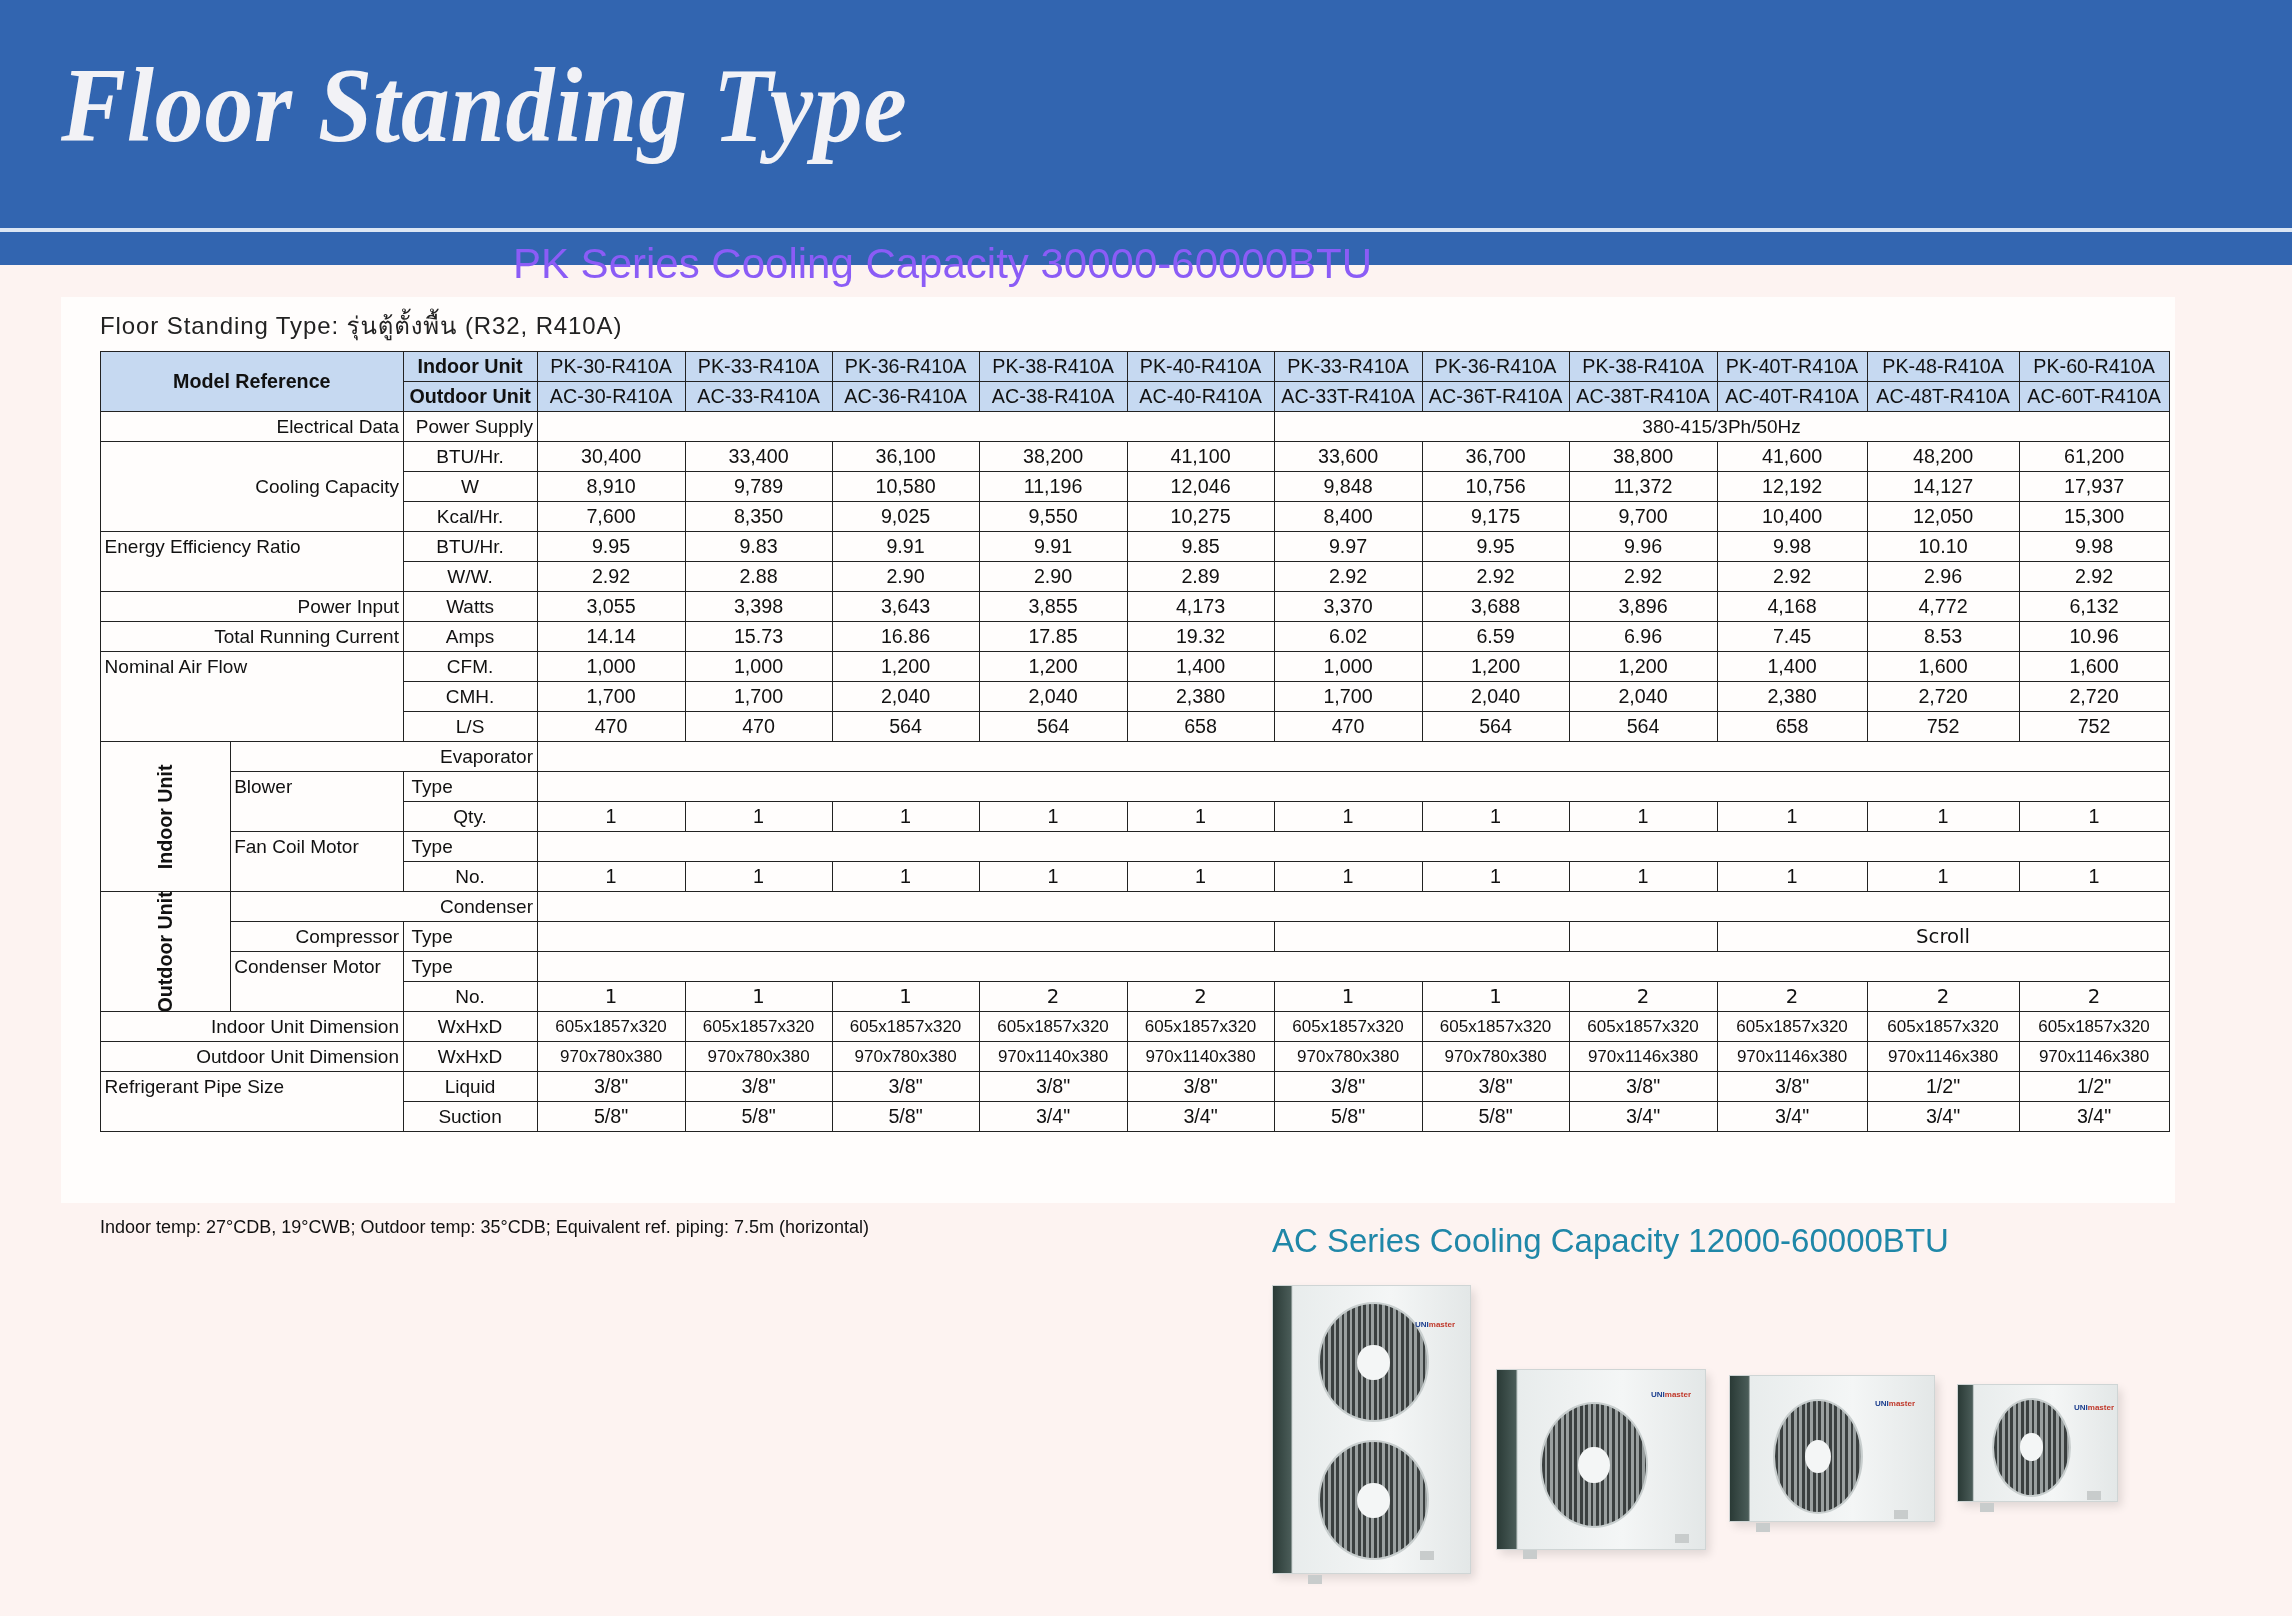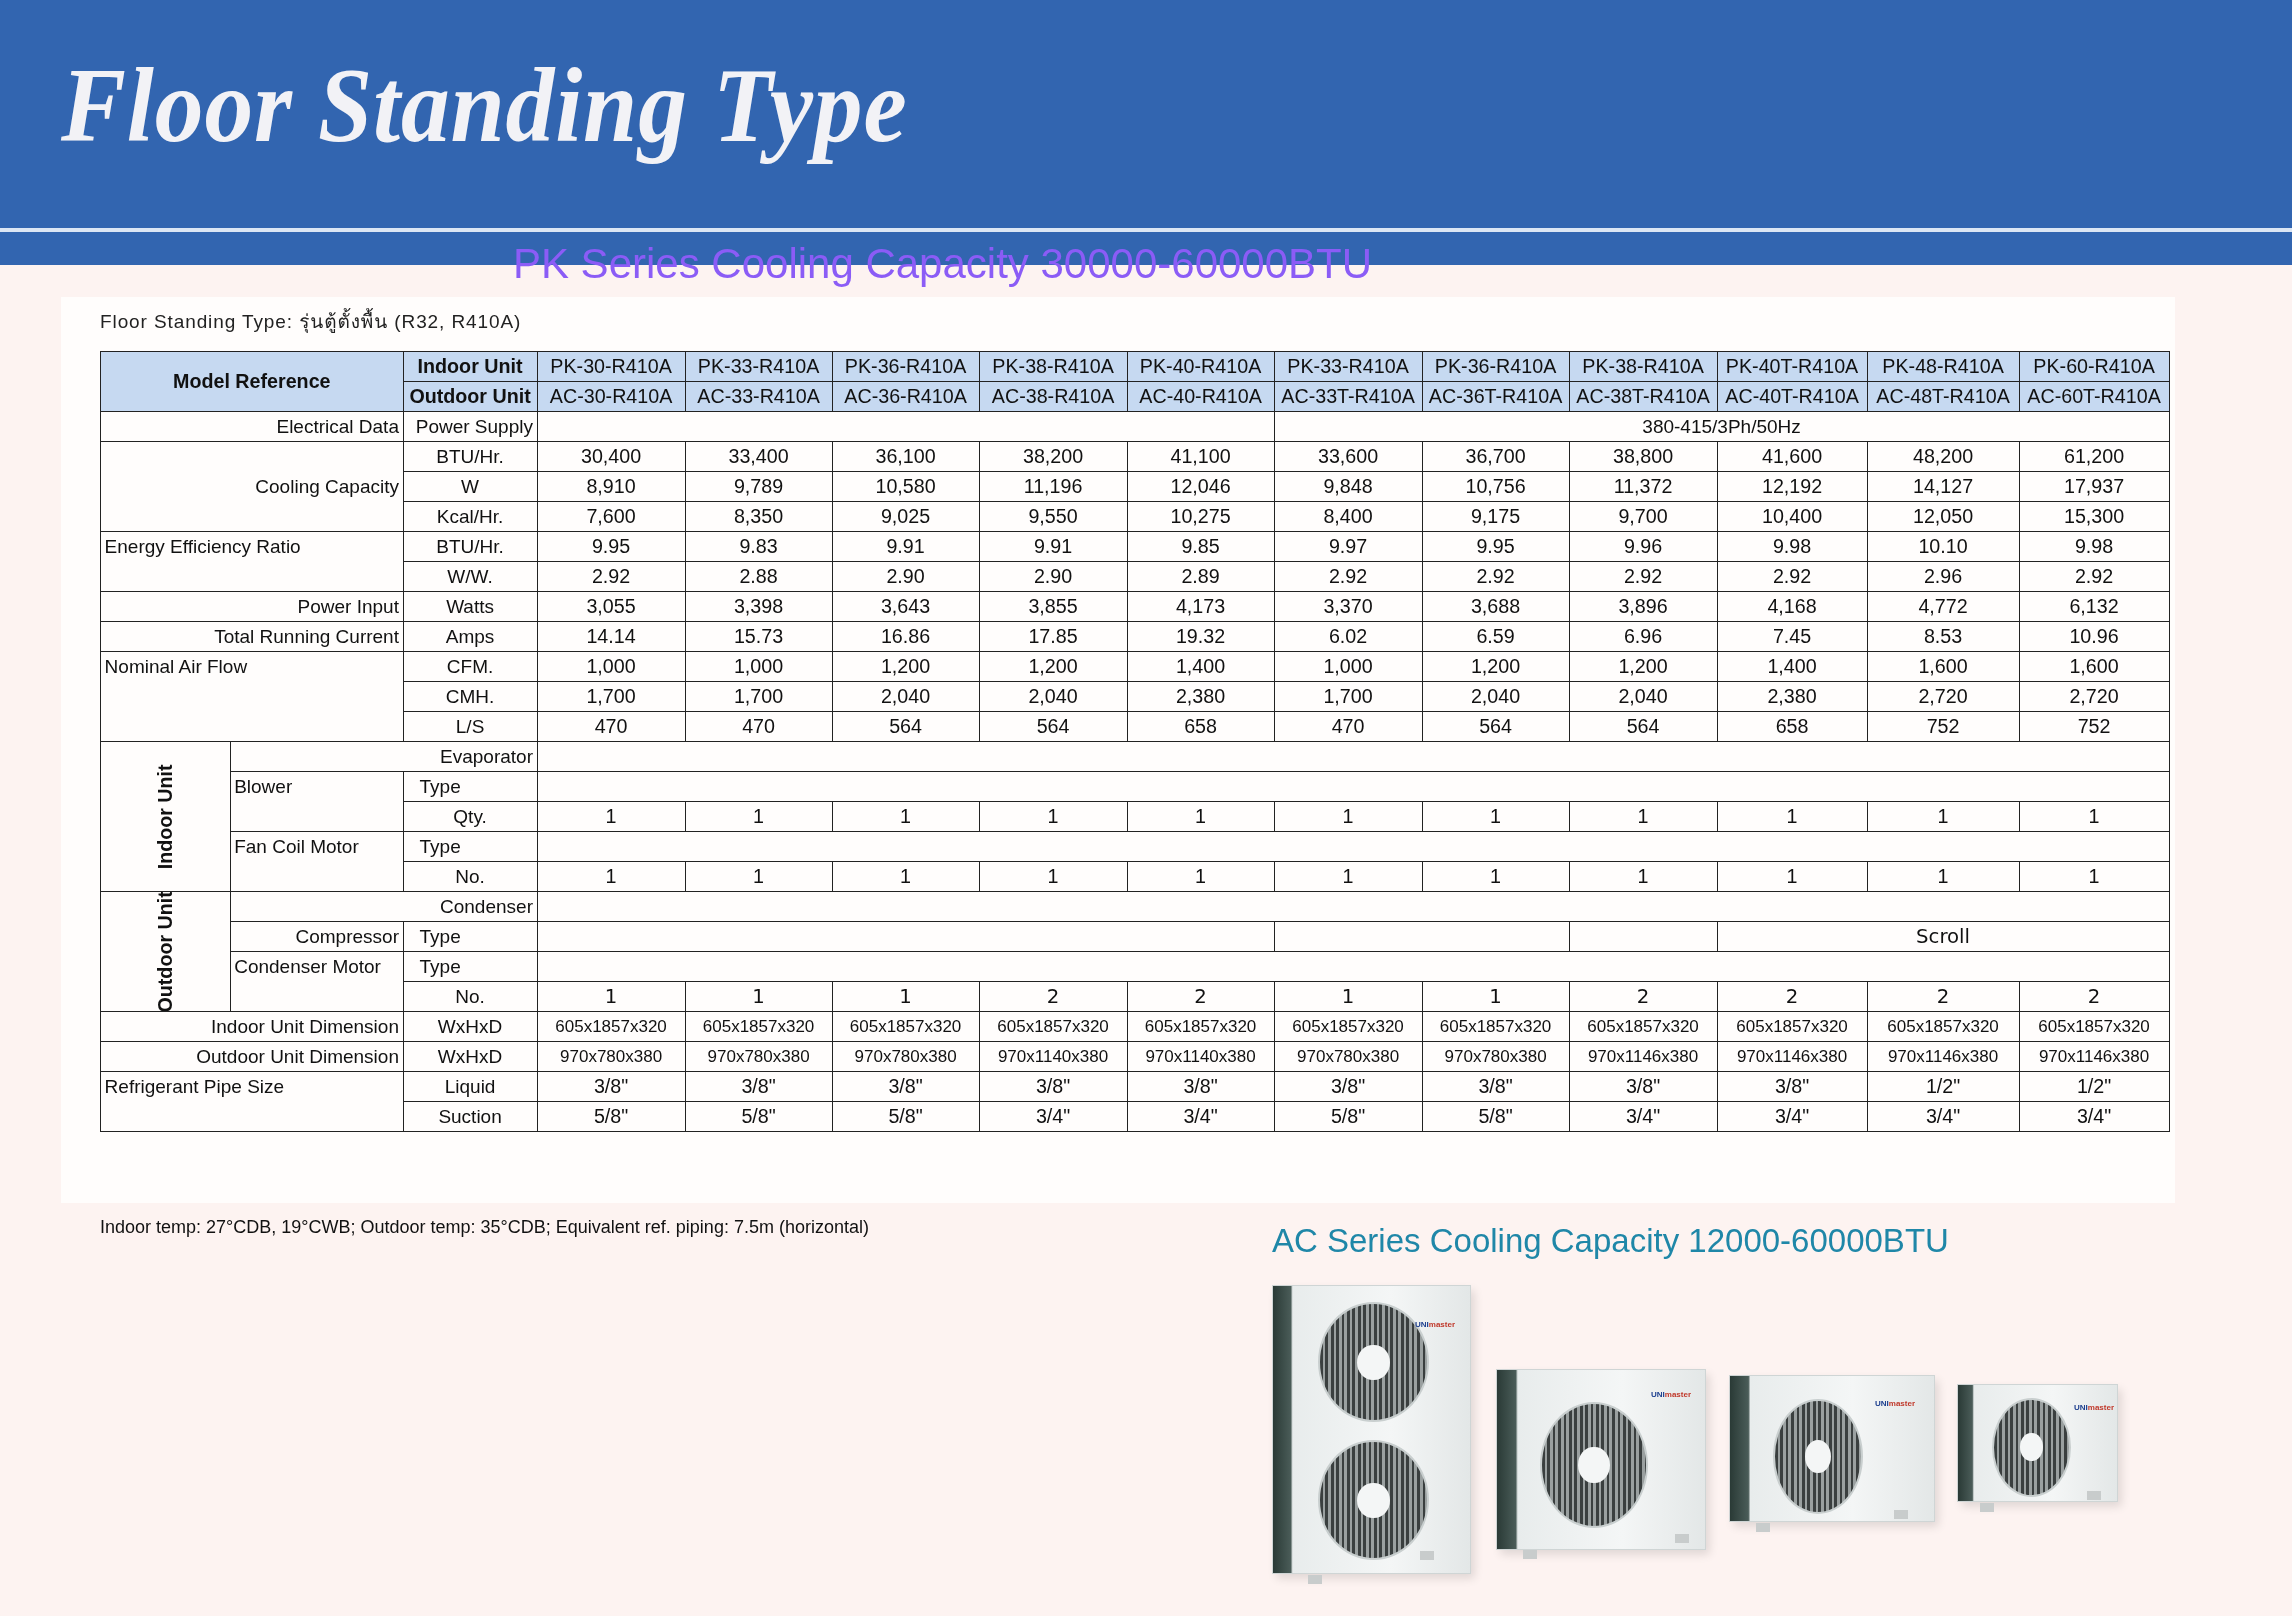--- a/index.html
+++ b/index.html
@@ -2,30 +2,30 @@
 <html style="font-size:14.3px"><head>
 <meta charset="utf-8">
 <style>
   html, body { margin:0; padding:0; }
   body { width:2293px; height:1617px; background:#fdf3f1; position:relative; overflow:hidden; font-family:"Liberation Sans", sans-serif; color:#111; }
   .banner { position:absolute; left:0; top:0; width:2293px; height:265px; background:#3265b0; }
   .banner-title { position:absolute; left:61px; top:45px; font-family:"Liberation Serif", serif; font-style:italic; font-weight:bold; font-size:106px; color:#f2f2f6; letter-spacing:0.9px; transform:scaleX(0.92); transform-origin:left center; }
   .banner-line { position:absolute; left:0; top:228px; width:2293px; height:3.6px; background:#dce6f4; }
   .pk-title { position:absolute; left:0; width:1885px; top:240px; text-align:center; font-size:42px; color:#8b5cf6; }
   .sheet { position:absolute; left:61px; top:297px; width:2114px; height:906px; background:#fffdfc; }
-  .subtitle { position:absolute; left:100px; top:306px; font-size:19px; color:#222; letter-spacing:0.9px; }
+  .subtitle { position:absolute; left:100px; top:306px; font-size:24px; color:#222; letter-spacing:0.9px; }
   table.spec { position:absolute; left:100px; top:351px; border-collapse:collapse; table-layout:fixed; font-size:19px; }
   table.spec td { border:1.8px solid #222; padding:0 3.6px; height:29px; text-align:center; white-space:nowrap; overflow:hidden; line-height:1; }
   table.spec td.l { text-align:right; vertical-align:middle; }
   table.spec td.lt { text-align:left; vertical-align:top; padding-top:5.4px; }
   table.spec td.hdr { background:#c6d9f1; }
   table.spec td.b { font-weight:bold; }
   table.spec td.big { font-size:19.7px; }
   table.spec td.dim { font-size:17px; }
-  table.spec td.sub { text-align:left; padding-left:16px; }
+  table.spec td.sub { text-align:left; padding-left:8px; }
   table.spec td.scroll { font-family:"DejaVu Sans", sans-serif; font-size:19.7px; }
   .vert { display:inline-block; transform:rotate(-90deg); font-weight:bold; font-size:19.7px; white-space:nowrap; }
   .notes { position:absolute; left:100px; top:1211px; font-size:18px; color:#111; line-height:32px; }
   .ac-title { position:absolute; left:1272px; top:1222px; font-size:33px; color:#1f87a8; }
   .units { position:absolute; left:1272px; top:1272px; width:913px; height:340px; }
   .unit { position:absolute; background:linear-gradient(90deg,#2a3a36 0%,#4a5c58 9%,#e8ecec 10%,#f4f6f6 60%,#e3e7e7 100%); border:1.8px solid #cfd5d5; border-radius:0; box-shadow:3.6px 5.4px 9px rgba(0,0,0,0.12); }
   .fan { position:absolute; border-radius:50%; background:repeating-linear-gradient(90deg,#3a3f3f 0 2.7px,#9aa0a0 2.7px 5.4px); border:2.7px solid #c9cfcf; }
   .fan::after { content:""; position:absolute; left:35%; top:35%; width:30%; height:30%; border-radius:50%; background:#f4f6f6; }
   .logo { position:absolute; font-size:8px; color:#c0392b; font-weight:bold; }
   .logo b { color:#1d3f8f; }

